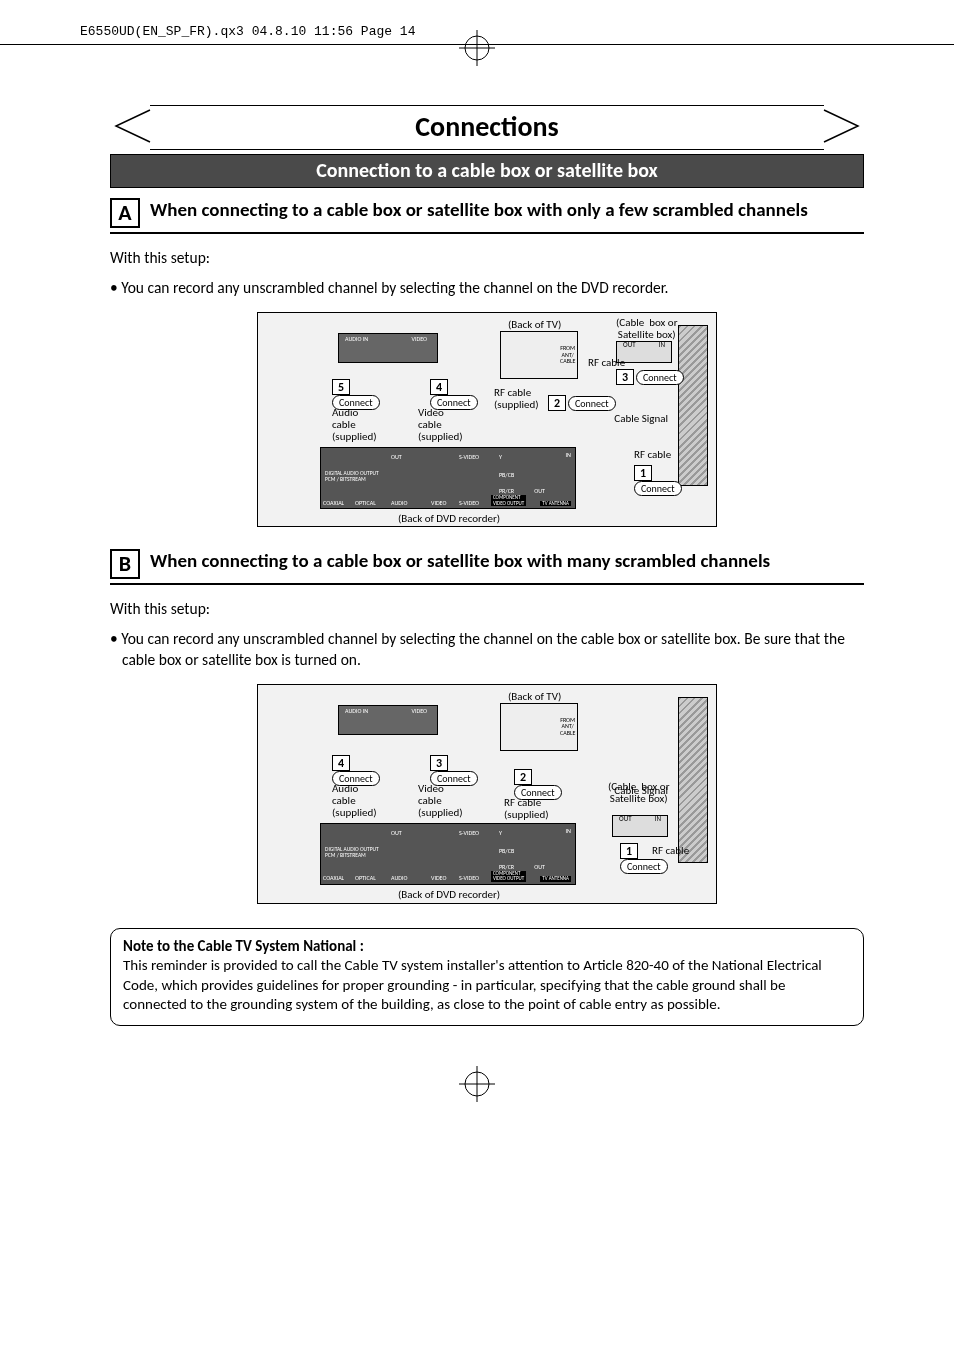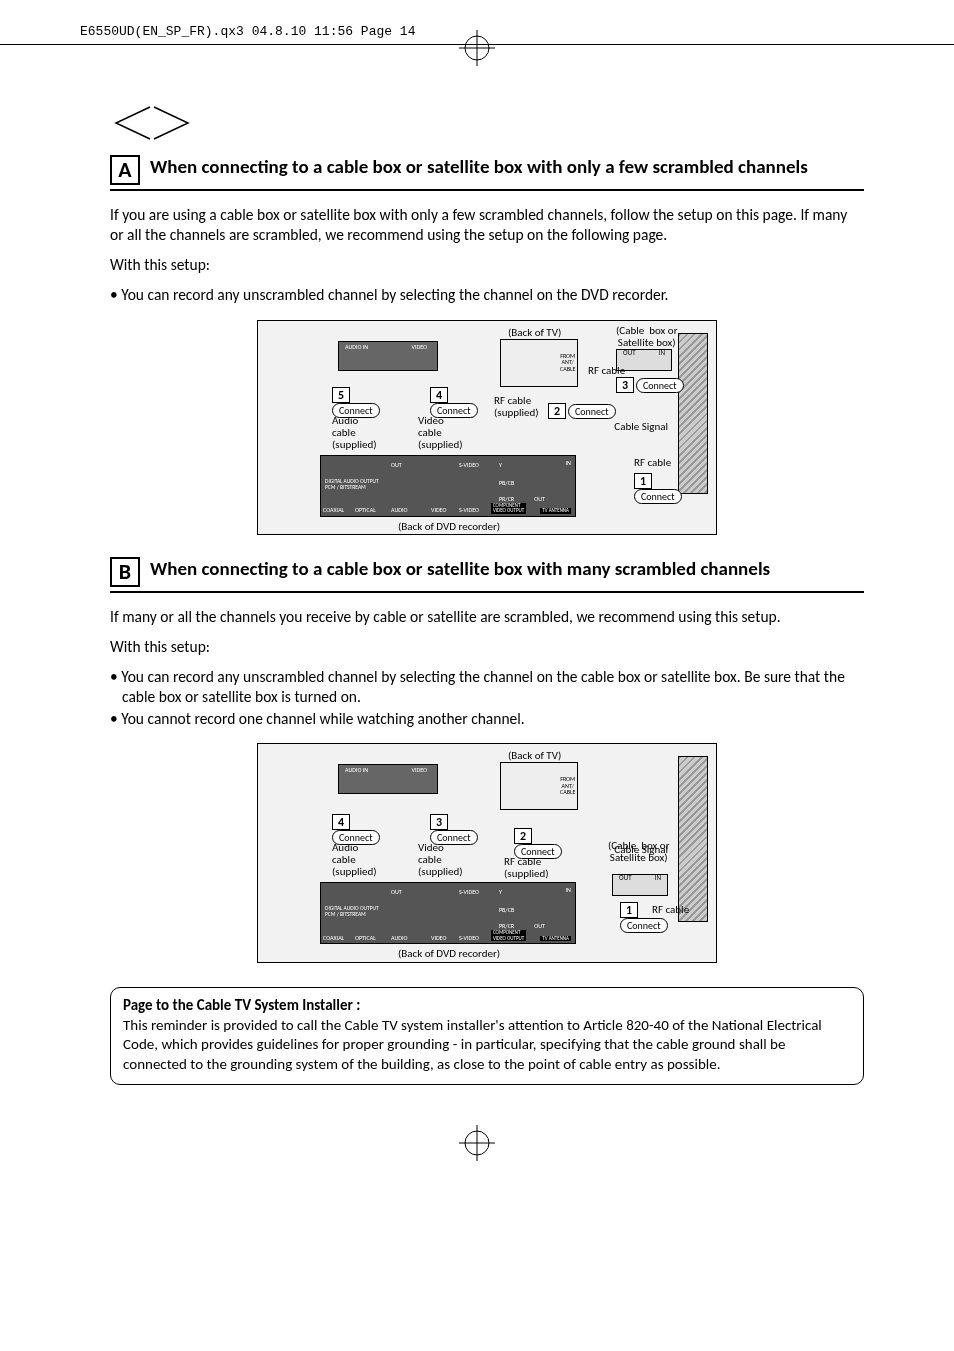--- a/index.html
+++ b/index.html
@@ -193,35 +193,36 @@
 </div>
 
 <div class="page">
 
   <div class="banner-row">
     <span class="chev">
       <svg width="42" height="36">
           <polyline points="40,2 6,18 40,34" fill="none" stroke="#000" stroke-width="1.5"></polyline>
         </svg>
     </span>
+    <div class="title-box">Connections</div>
     <span class="chev">
       <svg width="42" height="36">
           <polyline points="2,2 36,18 2,34" fill="none" stroke="#000" stroke-width="1.5"></polyline>
         </svg>
     </span>
   </div>
 
+  <div class="subbanner">Connection to a cable box or satellite box</div>
 
   <div class="section-head">
     <div class="section-letter">A</div>
     <div class="section-title">When connecting to a cable box or satellite box with only a few scrambled channels</div>
   </div>
 
   <div class="body-text">
-    <p>If you are using a cable box or satellite box with only a few scrambled channels, follow the setup on this page. If many or all the channels are scrambled, we recommend using the setup on the following page.</p>
     <p>With this setup:</p>
     <ul>
       <li>You can record any unscrambled channel by selecting the channel on the DVD recorder.</li>
     </ul>
   </div>
 
   <div class="diagram-wrap">
     <div class="diagram-box diag-a">
       <div class="wall"></div>
       <span class="dlabel" style="right:48px;top:100px;">Cable
@@ -284,25 +285,23 @@
 CABLE</span>
     </div>
   </div>
 
   <div class="section-head" style="margin-top:18px;">
     <div class="section-letter">B</div>
     <div class="section-title">When connecting to a cable box or satellite box with many scrambled channels</div>
   </div>
 
   <div class="body-text">
-    <p>If many or all the channels you receive by cable or satellite are scrambled, we recommend using this setup.</p>
     <p>With this setup:</p>
     <ul>
       <li>You can record any unscrambled channel by selecting the channel on the cable box or satellite box. Be sure that the cable box or satellite box is turned on.</li>
-      <li>You cannot record one channel while watching another channel.</li>
     </ul>
   </div>
 
   <div class="diagram-wrap">
     <div class="diagram-box diag-b">
       <div class="wall"></div>
       <span class="dlabel" style="right:48px;top:100px;">Cable
 Signal</span>
 
       <span class="dlabel" style="left:250px;top:6px;">(Back of TV)</span>
@@ -355,21 +354,21 @@
         <span class="dlabel" style="left:170px;bottom:2px;font-size:5px;color:#fff;background:#000;padding:0 2px;white-space:pre;">COMPONENT
 VIDEO OUTPUT</span>
         <span class="dlabel" style="right:30px;top:40px;font-size:6px;color:#fff;">OUT</span>
         <span class="dlabel" style="right:4px;bottom:2px;font-size:5px;background:#000;color:#fff;padding:0 2px;">TV ANTENNA</span>
       </div>
       <span class="dlabel" style="left:140px;top:204px;">(Back of DVD recorder)</span>
     </div>
   </div>
 
   <div class="note-box">
-    <span class="note-title">Page to the Cable TV System Installer :</span><br>
+    <span class="note-title">Note to the Cable TV System National :</span><br>
     <span>This reminder is provided to call the Cable TV system installer's attention to Article 820-40 of the National Electrical Code, which provides guidelines for proper grounding - in particular, specifying that the cable ground shall be connected to the grounding system of the building, as close to the point of cable entry as possible.</span>
   </div>
 
 
 </div>
 
 <div style="text-align:center;">
   <svg width="36" height="36" viewBox="0 0 36 36">
     <circle cx="18" cy="18" r="12" fill="none" stroke="#000" stroke-width="1"></circle>
     <line x1="18" y1="0" x2="18" y2="36" stroke="#000" stroke-width="1"></line>

